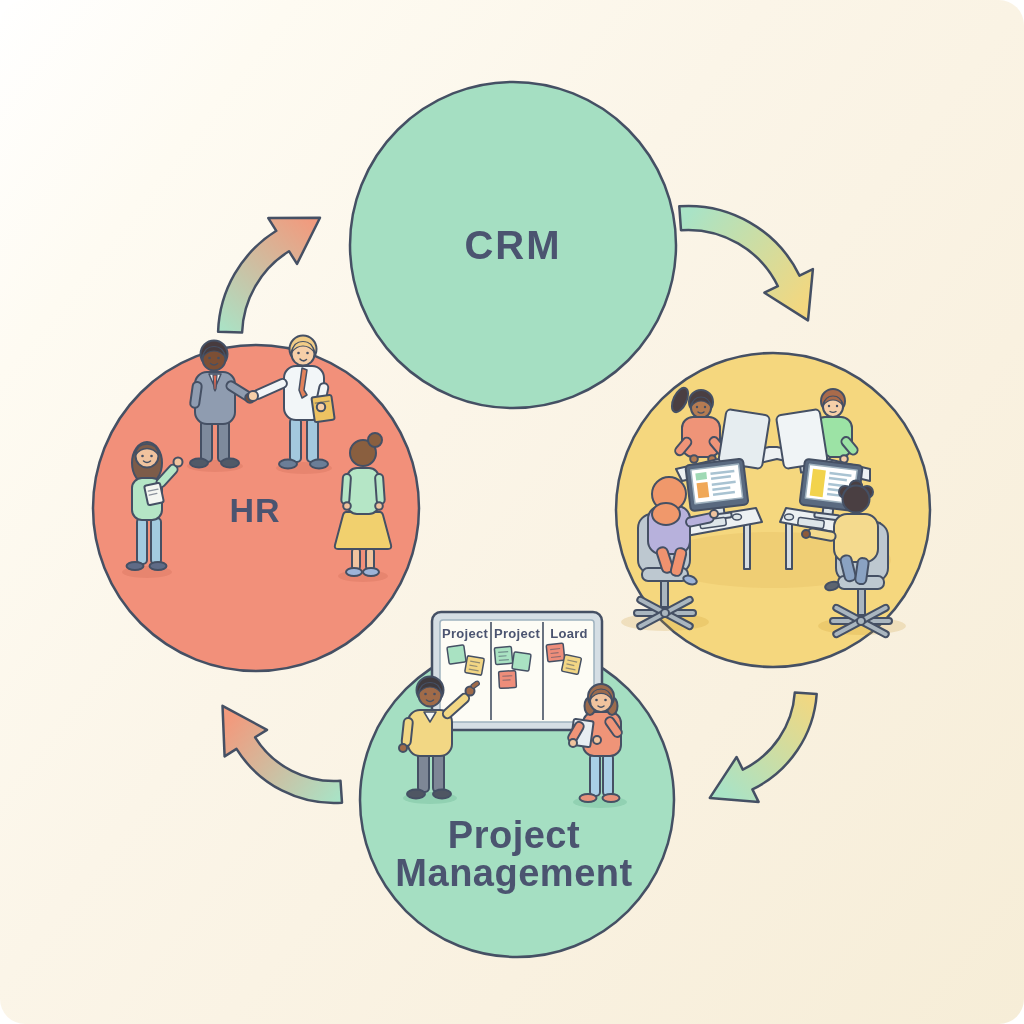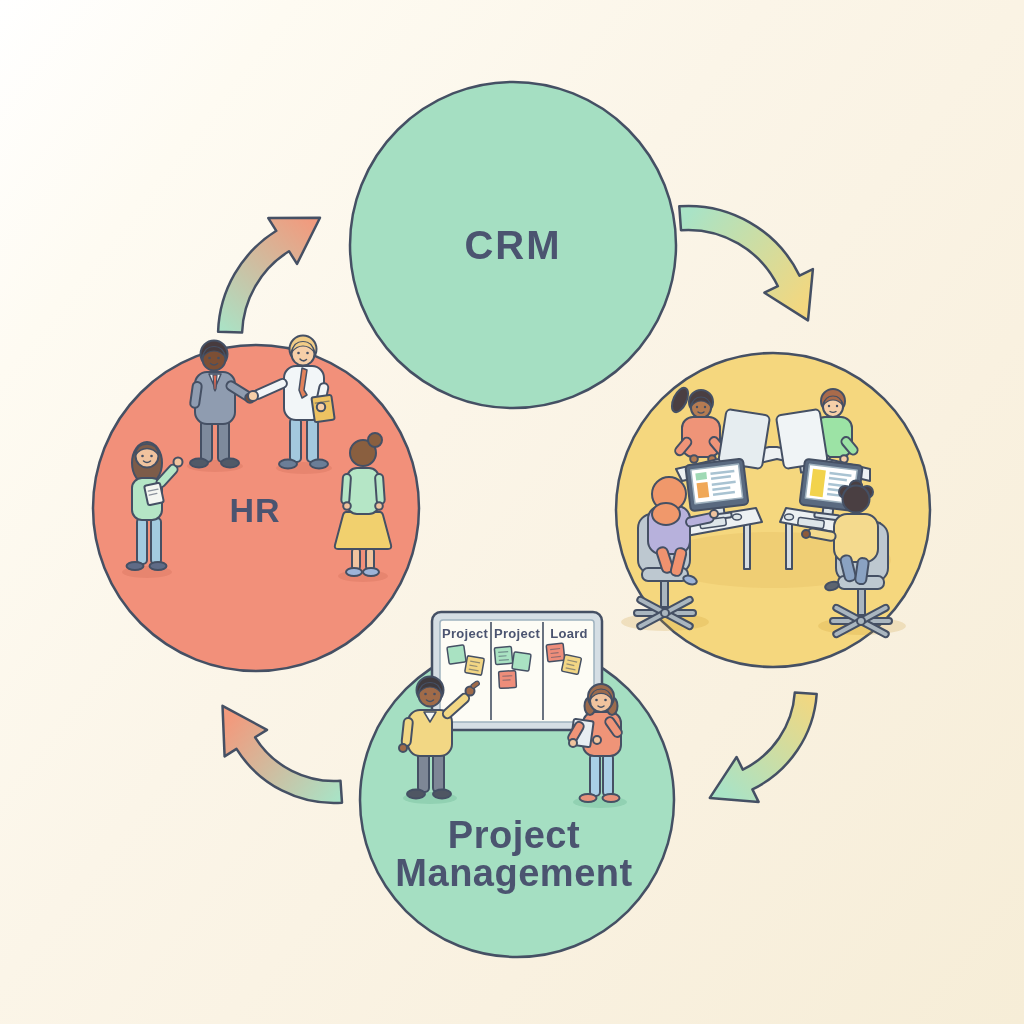--- a/index.html
+++ b/index.html
@@ -7,20 +7,21 @@
     --mint:#a5dfc2; --coral:#f2907a; --yellow:#f5d77e;
     --arrow_mint:#a9e3c6; --arrow_coral:#f29a7d; --arrow_yellow:#f3d77f;
     --note_green:#a9e2c2; --note_yellow:#f2d684; --note_red:#ee8d7a;
     --board_bg:#fdfcf5;
   }
   html,body{margin:0;padding:0;}
   .stage{
     position:relative;width:1024px;height:1024px;overflow:hidden;
     background:linear-gradient(128deg,#ffffff 0%,#fefbf2 16%,#fbf5e8 42%,#f9f1e0 70%,#f6edd7 100%);
     font-family:"Liberation Sans",sans-serif;
+    border-radius:25px;
   }
   svg{position:absolute;inset:0;}
   .lbl{font-family:"Liberation Sans",sans-serif;font-weight:700;fill:var(--text);}
   .lbl-crm{font-size:40px;letter-spacing:2px;}
   .lbl-hr{font-size:34px;letter-spacing:1px;}
   .lbl-pm{font-size:38px;letter-spacing:.5px;}
   .hdr{font-family:"Liberation Sans",sans-serif;font-weight:700;font-size:13px;fill:var(--text);letter-spacing:.3px;}
 </style>
 </head>
 <body>

